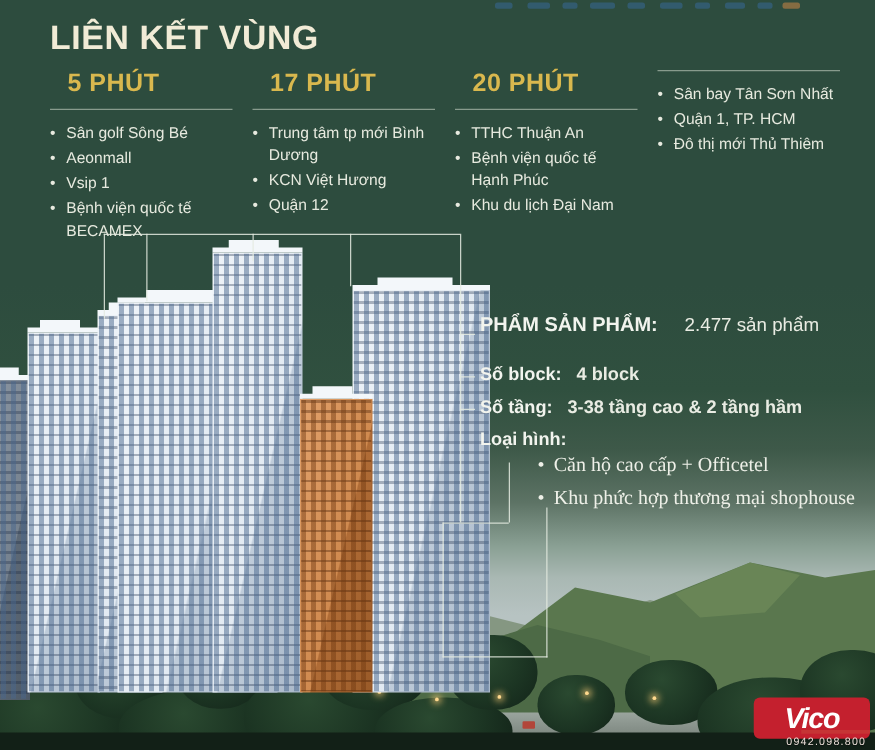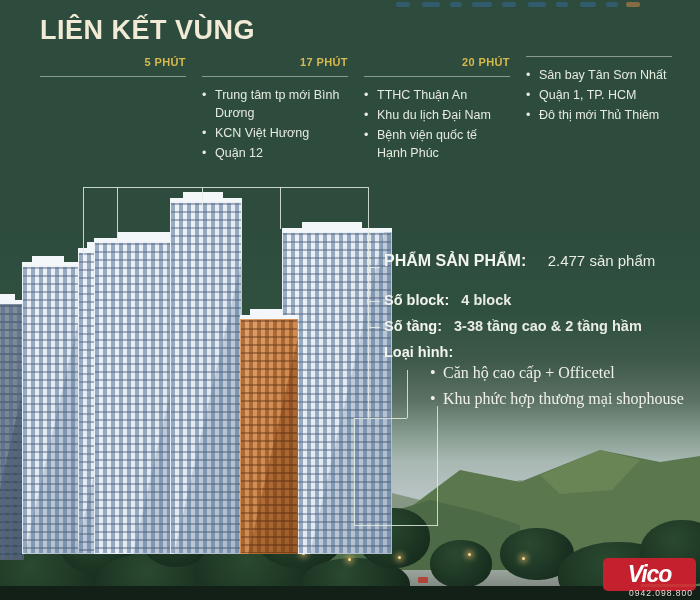--- a/index.html
+++ b/index.html
@@ -18,22 +18,22 @@
     background:rgba(58,110,168,.45); }
   .wm-dash.orange { background:rgba(205,135,70,.55); }
 
   
   .title { position:absolute; left:40px; top:15px; font-size:27px;
     font-weight:800; letter-spacing:.5px; color:#f1ebd6; z-index:40; }
 
   
   .columns { position:absolute; left:40px; top:56px; width:632px;
     display:grid; grid-template-columns:repeat(4,1fr); column-gap:16px; z-index:40; }
-  .col-header { font-size:11px; font-weight:700; color:#d9b84e;
-    letter-spacing:.4px; padding-left:14px; margin-bottom:8px;text-align:right; }
+  .col-header { font-size:20px; font-weight:700; color:#d9b84e;
+    letter-spacing:.4px; padding-left:14px; margin-bottom:8px; }
   .col-divider { height:1px; background:rgba(212,221,206,.55); margin-bottom:9px; }
   .col ul { list-style:none; }
   .col li { position:relative; padding-left:13px; font-size:12.5px;
     line-height:1.45; color:#e7eadf; margin-bottom:2px; }
   .col li::before { content:"•"; position:absolute; left:0; color:#e7eadf; }
 
   
   .scene { position:absolute; inset:0; z-index:1; }
   .mountains { position:absolute; left:0; top:420px; }
 
@@ -177,37 +177,43 @@
     <div class="line v" style="left:437px;top:406px; height:120px"></div>
     <div class="line h" style="left:354px;top:525px; width:84px"></div>
   </div>
 
   <h1 class="title">LIÊN KẾT VÙNG</h1>
 
   <div class="columns">
     <div class="col">
       <div class="col-header">5 PHÚT</div>
       <div class="col-divider"></div>
+      <ul>
+        <li>Sân golf Sông Bé</li>
+        <li>Aeonmall</li>
+        <li>Vsip 1</li>
+        <li>Bệnh viện quốc tế BECAMEX</li>
+      </ul>
     </div>
     <div class="col">
       <div class="col-header">17 PHÚT</div>
       <div class="col-divider"></div>
       <ul>
         <li>Trung tâm tp mới Bình Dương</li>
         <li>KCN Việt Hương</li>
         <li>Quận 12</li>
       </ul>
     </div>
     <div class="col">
       <div class="col-header">20 PHÚT</div>
       <div class="col-divider"></div>
       <ul>
         <li>TTHC Thuận An</li>
+        <li>Bệnh viện quốc tế Hạnh Phúc</li>
         <li>Khu du lịch Đại Nam</li>
-        <li>Bệnh viện quốc tế Hạnh Phúc</li>
       </ul>
     </div>
     <div class="col">
       <div class="col-divider"></div>
       <ul>
         <li>Sân bay Tân Sơn Nhất</li>
         <li>Quận 1, TP. HCM</li>
         <li>Đô thị mới Thủ Thiêm</li>
       </ul>
     </div>

